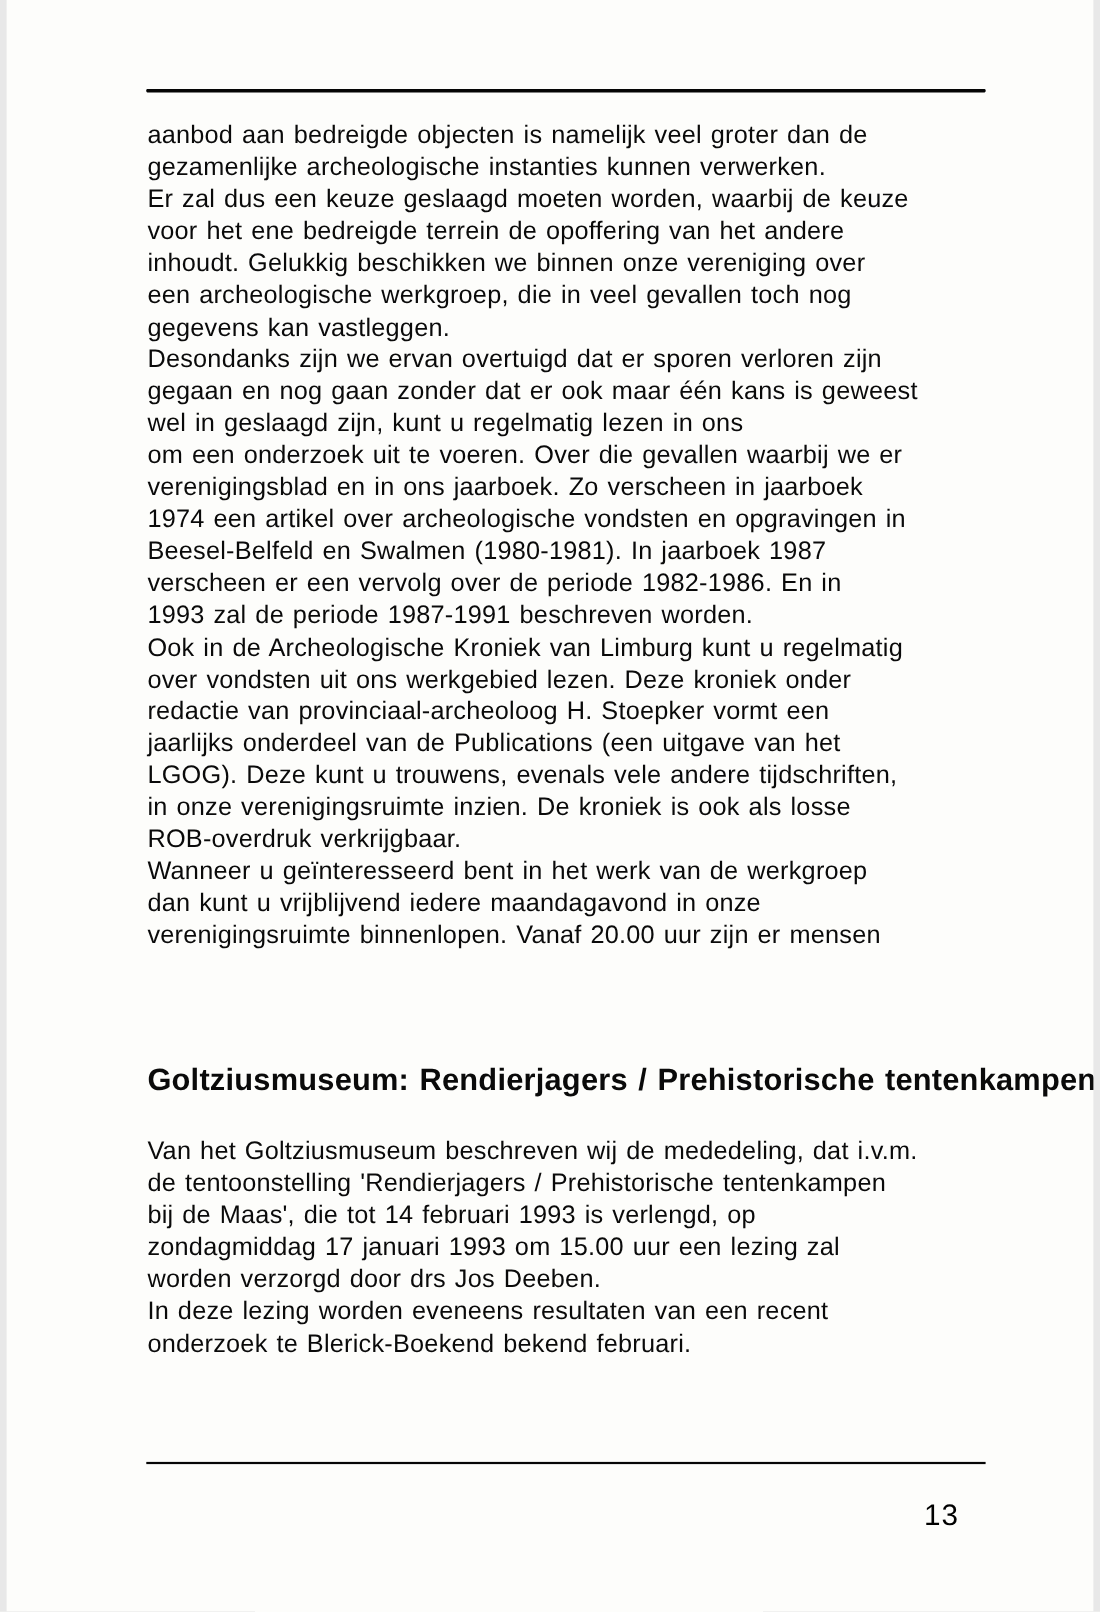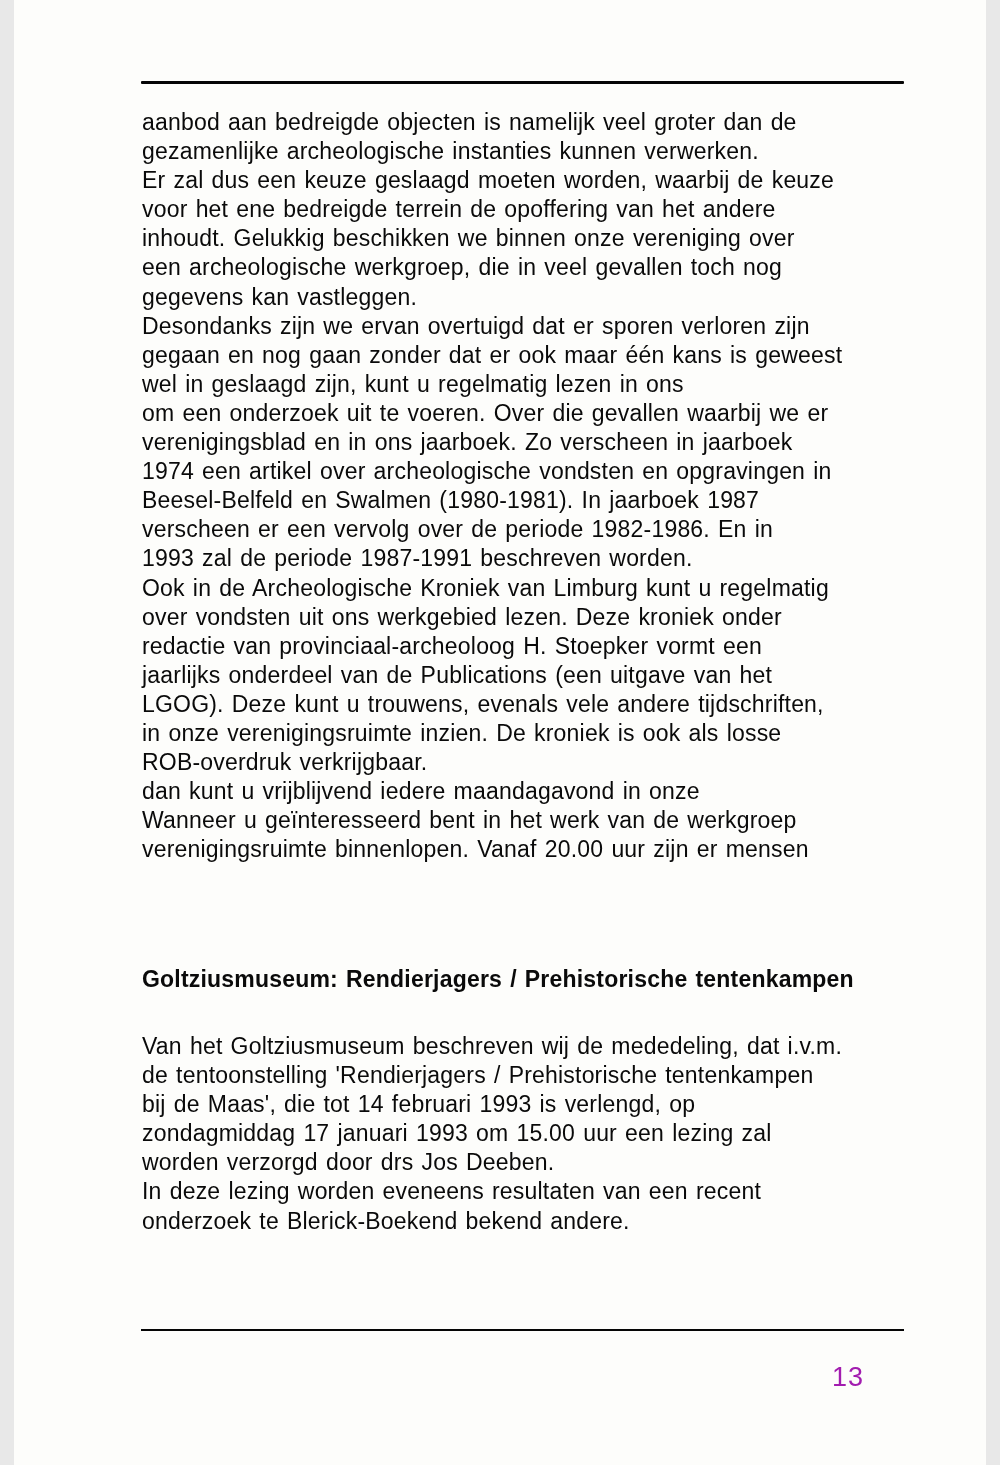--- a/index.html
+++ b/index.html
@@ -9,20 +9,21 @@
   }
   .page {
     position: relative;
     width: 972px;
     height: 1465px;
     margin: 0 auto;
     background: #fdfdfb;
     color: #0a0a0a;
     font-family: "Liberation Sans", "DejaVu Sans", sans-serif;
     overflow: hidden;
+    padding-left: 16px;
   }
   .rule {
     position: absolute;
     background: #050505;
   }
   .rule.top {
     left: 127px;
     top: 81px;
     width: 763px;
     height: 3px;
@@ -46,34 +47,34 @@
   }
   .textblock .line {
     height: 29.1px;
   }
   #para1 { top: 108px; }
   #heading-block {
     position: absolute;
     left: 128px;
     top: 966px;
     width: 780px;
-    font-size: 23px;
+    font-size: 28px;
     font-weight: bold;
     letter-spacing: 0.2px;
     word-spacing: 1.5px;
     white-space: nowrap;
   }
   #para2 { top: 1032px; }
   .page-number {
     position: absolute;
     top: 1362px;
     right: 122px;
     font-size: 27px;
     letter-spacing: 1px;
-    color: #a21caf;
+    color: #000000;
     margin-left: 19px;
   }
 </style>
 </head>
 <body>
 
 <div class="page">
 
   <div class="rule top"></div>
 
@@ -94,34 +95,34 @@
       <div class="line">Beesel-Belfeld en Swalmen (1980-1981). In jaarboek 1987</div>
       <div class="line">verscheen er een vervolg over de periode 1982-1986. En in</div>
       <div class="line">1993 zal de periode 1987-1991 beschreven worden.</div>
       <div class="line">Ook in de Archeologische Kroniek van Limburg kunt u regelmatig</div>
       <div class="line">over vondsten uit ons werkgebied lezen. Deze kroniek onder</div>
       <div class="line">redactie van provinciaal-archeoloog H. Stoepker vormt een</div>
       <div class="line">jaarlijks onderdeel van de Publications (een uitgave van het</div>
       <div class="line">LGOG). Deze kunt u trouwens, evenals vele andere tijdschriften,</div>
       <div class="line">in onze verenigingsruimte inzien. De kroniek is ook als losse</div>
       <div class="line">ROB-overdruk verkrijgbaar.</div>
+      <div class="line">Wanneer u geïnteresseerd bent in het werk van de werkgroep</div>
       <div class="line">dan kunt u vrijblijvend iedere maandagavond in onze</div>
-      <div class="line">Wanneer u geïnteresseerd bent in het werk van de werkgroep</div>
       <div class="line">verenigingsruimte binnenlopen. Vanaf 20.00 uur zijn er mensen</div>
     </div>
 
   <div id="heading-block">Goltziusmuseum: Rendierjagers / Prehistorische tentenkampen</div>
 
   <div class="textblock" id="para2">
       <div class="line">Van het Goltziusmuseum beschreven wij de mededeling, dat i.v.m.</div>
       <div class="line">de tentoonstelling 'Rendierjagers / Prehistorische tentenkampen</div>
       <div class="line">bij de Maas', die tot 14 februari 1993 is verlengd, op</div>
       <div class="line">zondagmiddag 17 januari 1993 om 15.00 uur een lezing zal</div>
       <div class="line">worden verzorgd door drs Jos Deeben.</div>
       <div class="line">In deze lezing worden eveneens resultaten van een recent</div>
-      <div class="line">onderzoek te Blerick-Boekend bekend andere.</div>
+      <div class="line">onderzoek te Blerick-Boekend bekend februari.</div>
     </div>
 
   <div class="rule bottom"></div>
 
   <div class="page-number">13</div>
 
 </div>
 
 </body></html>

